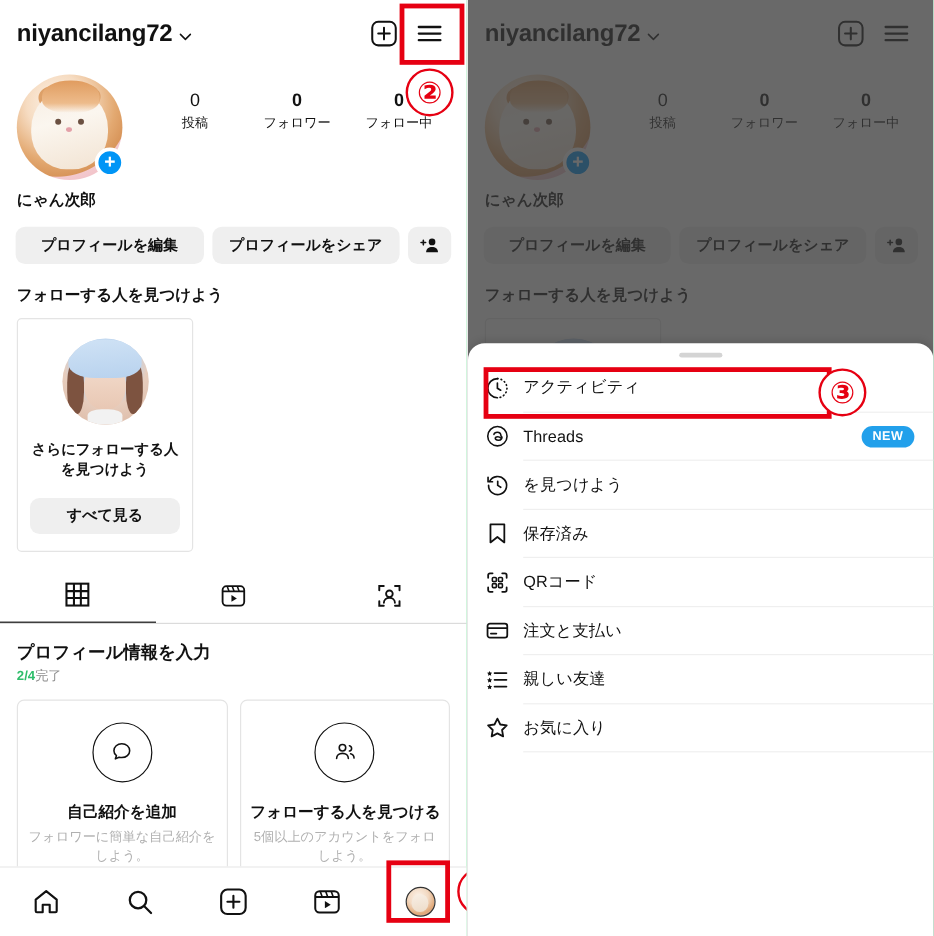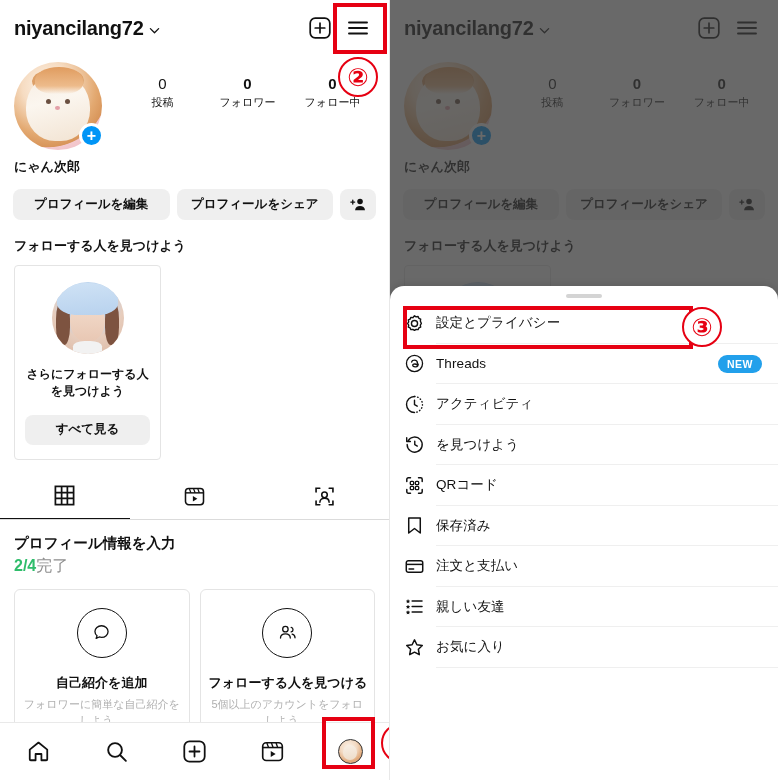--- a/index.html
+++ b/index.html
@@ -128,21 +128,21 @@
     font-size: 12.5px; font-weight: bold; color: #111;
   }
 
   
   .tabstrip { display: flex; margin-top: 14px; border-bottom: 1px solid #dbdbdb; position: relative; }
   .tab { flex: 1; height: 45px; display: flex; align-items: center; justify-content: center; }
   .tab.active { border-bottom: 1.5px solid #111; margin-bottom: -1px; }
 
   
   .pc-title { font-size: 14.5px; font-weight: bold; color: #111; padding: 14px 14px 0 14px; }
-  .pc-sub { font-size: 16px; padding: 3px 14px 0 14px; }
+  .pc-sub { font-size: 11px; padding: 3px 14px 0 14px; }
   .pc-sub .frac { color: #2fbd6b; font-weight: bold; }
   .pc-sub .done { color: #8e8e8e; }
   .pc-cards { display: flex; gap: 10px; padding: 12px 14px 0 14px; }
   .pc-card {
     flex: 1; border: 1px solid #e4e4e4; border-radius: 6px; background: #fff;
     padding: 18px 8px 22px 8px; text-align: center; min-width: 0; height: 150px;
   }
   .pc-circle {
     width: 50px; height: 50px; border-radius: 50%; border: 1.3px solid #111;
     margin: 0 auto; display: flex; align-items: center; justify-content: center;
@@ -484,91 +484,81 @@
         </div>
       </div>
     </div>
 
     <div class="dim"></div>
 
     <div class="sheet">
       <div class="grabber"></div>
       <div class="menu">
 
-        <div class="menu-row">
-          <div class="menu-ico">
-            <svg viewBox="0 0 24 24" width="21" height="21">
-              <path d="M12 3.2l1.9 1.2 2.2-.4.9 2.05 2.05.9-.4 2.2L19.85 12l-1.2 1.9.4 2.2-2.05.9-.9 2.05-2.2-.4L12 19.85l-1.9-1.2-2.2.4-.9-2.05-2.05-.9.4-2.2L4.15 12l1.2-1.9-.4-2.2 2.05-.9.9-2.05 2.2.4z" fill="none" stroke="#111" stroke-width="1.6" stroke-linejoin="round"></path>
-              <circle cx="12" cy="12" r="3.5" fill="none" stroke="#111" stroke-width="1.6"></circle>
-            </svg>
-          </div>
-          <div class="menu-label">設定とプライバシー</div>
-          <div class="sep"></div>
-        </div>
-
-        <div class="menu-row">
-          <div class="menu-ico">
-            <svg viewBox="0 0 24 24" width="21" height="21">
-              <circle cx="12" cy="12" r="9.2" fill="none" stroke="#111" stroke-width="1.5"></circle>
-              <path d="M15.4 11.6c-.1-2.2-1.6-3.4-3.5-3.4-1.6 0-2.9.8-3.2 2.1M15.4 11.6c.9.7 1.1 2 .4 3-1.1 1.5-4.1 1.6-5.3.5-.9-.8-.6-2.1.6-2.4 1.6-.4 3.3.2 4.3 1.3" fill="none" stroke="#111" stroke-width="1.5" stroke-linecap="round" stroke-linejoin="round"></path>
-            </svg>
-          </div>
-          <div class="menu-label">Threads</div>
-          <div class="badge-new">NEW</div>
-          <div class="sep"></div>
-        </div>
 
         <div class="menu-row">
           <div class="menu-ico">
             <svg viewBox="0 0 24 24" width="21" height="21">
               <path d="M12 2.9a9.1 9.1 0 0 0 0 18.2" fill="none" stroke="#111" stroke-width="1.6" stroke-linecap="round"></path>
               <path d="M12 2.9a9.1 9.1 0 0 1 0 18.2" fill="none" stroke="#111" stroke-width="1.6" stroke-linecap="round" stroke-dasharray="0.6 3"></path>
               <path d="M12 7.1V12l3.1 1.9" fill="none" stroke="#111" stroke-width="1.6" stroke-linecap="round"></path>
             </svg>
           </div>
           <div class="menu-label">アクティビティ</div>
           <div class="sep"></div>
         </div>
 
         <div class="menu-row">
           <div class="menu-ico">
             <svg viewBox="0 0 24 24" width="21" height="21">
+              <circle cx="12" cy="12" r="9.2" fill="none" stroke="#111" stroke-width="1.5"></circle>
+              <path d="M15.4 11.6c-.1-2.2-1.6-3.4-3.5-3.4-1.6 0-2.9.8-3.2 2.1M15.4 11.6c.9.7 1.1 2 .4 3-1.1 1.5-4.1 1.6-5.3.5-.9-.8-.6-2.1.6-2.4 1.6-.4 3.3.2 4.3 1.3" fill="none" stroke="#111" stroke-width="1.5" stroke-linecap="round" stroke-linejoin="round"></path>
+            </svg>
+          </div>
+          <div class="menu-label">Threads</div>
+          <div class="badge-new">NEW</div>
+          <div class="sep"></div>
+        </div>
+
+        <div class="menu-row">
+          <div class="menu-ico">
+            <svg viewBox="0 0 24 24" width="21" height="21">
               <path d="M4.6 8.1A8.6 8.6 0 1 1 3.6 12" fill="none" stroke="#111" stroke-width="1.6" stroke-linecap="round"></path>
               <path d="M3.1 4.3v4.2h4.2" fill="none" stroke="#111" stroke-width="1.6" stroke-linecap="round" stroke-linejoin="round"></path>
               <path d="M12.3 8.1V12l2.9 1.8" fill="none" stroke="#111" stroke-width="1.6" stroke-linecap="round"></path>
             </svg>
           </div>
           <div class="menu-label">を見つけよう</div>
+          <div class="sep"></div>
+        </div>
+
+        <div class="menu-row">
+          <div class="menu-ico">
+            <svg viewBox="0 0 24 24" width="21" height="21">
+              <path d="M5.4 3.4h13.2v17.2L12 15.4l-6.6 5.2z" fill="none" stroke="#111" stroke-width="1.7" stroke-linejoin="round"></path>
+            </svg>
+          </div>
+          <div class="menu-label">保存済み</div>
           <div class="sep"></div>
         </div>
 
         <div class="menu-row">
           <div class="menu-ico">
             <svg viewBox="0 0 24 24" width="21" height="21">
               <path d="M3.2 7.4V4.9a1.7 1.7 0 0 1 1.7-1.7h2.5M20.8 7.4V4.9a1.7 1.7 0 0 0-1.7-1.7h-2.5M3.2 16.6v2.5a1.7 1.7 0 0 0 1.7 1.7h2.5M20.8 16.6v2.5a1.7 1.7 0 0 1-1.7 1.7h-2.5" fill="none" stroke="#111" stroke-width="1.7" stroke-linecap="round"></path>
               <rect x="7.2" y="7.2" width="3.8" height="3.8" rx="1" fill="none" stroke="#111" stroke-width="1.5"></rect>
               <rect x="13" y="7.2" width="3.8" height="3.8" rx="1" fill="none" stroke="#111" stroke-width="1.5"></rect>
               <rect x="7.2" y="13" width="3.8" height="3.8" rx="1" fill="none" stroke="#111" stroke-width="1.5"></rect>
               <rect x="13" y="13" width="3.8" height="3.8" rx="1" fill="none" stroke="#111" stroke-width="1.5"></rect>
             </svg>
           </div>
           <div class="menu-label">QRコード</div>
           <div class="sep"></div>
         </div>
 
-        <div class="menu-row">
-          <div class="menu-ico">
-            <svg viewBox="0 0 24 24" width="21" height="21">
-              <path d="M5.4 3.4h13.2v17.2L12 15.4l-6.6 5.2z" fill="none" stroke="#111" stroke-width="1.7" stroke-linejoin="round"></path>
-            </svg>
-          </div>
-          <div class="menu-label">保存済み</div>
-          <div class="sep"></div>
-        </div>
-
 
         <div class="menu-row">
           <div class="menu-ico">
             <svg viewBox="0 0 24 24" width="21" height="21">
               <rect x="2.6" y="5.3" width="18.8" height="13.4" rx="2.3" fill="none" stroke="#111" stroke-width="1.7"></rect>
               <path d="M2.8 9.6h18.4" stroke="#111" stroke-width="1.7"></path>
               <path d="M5.8 14.8h5.2" stroke="#111" stroke-width="1.7" stroke-linecap="round"></path>
             </svg>
           </div>
           <div class="menu-label">注文と支払い</div>

